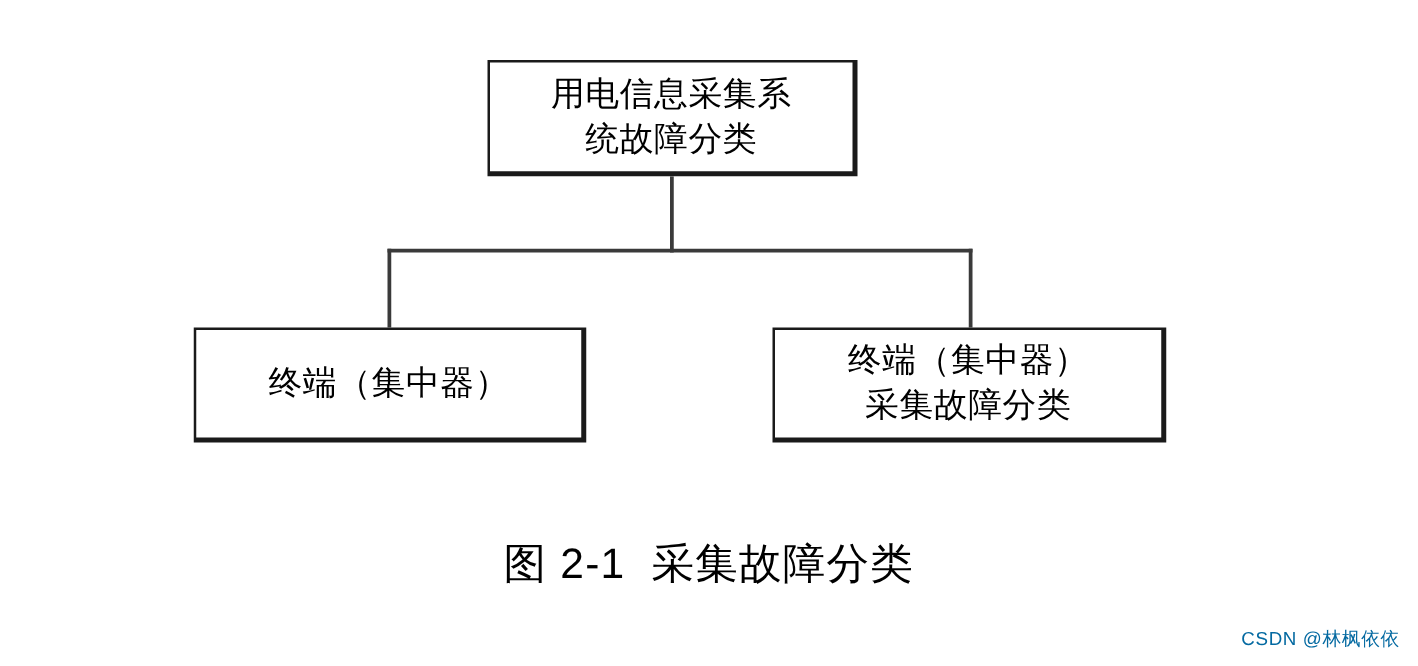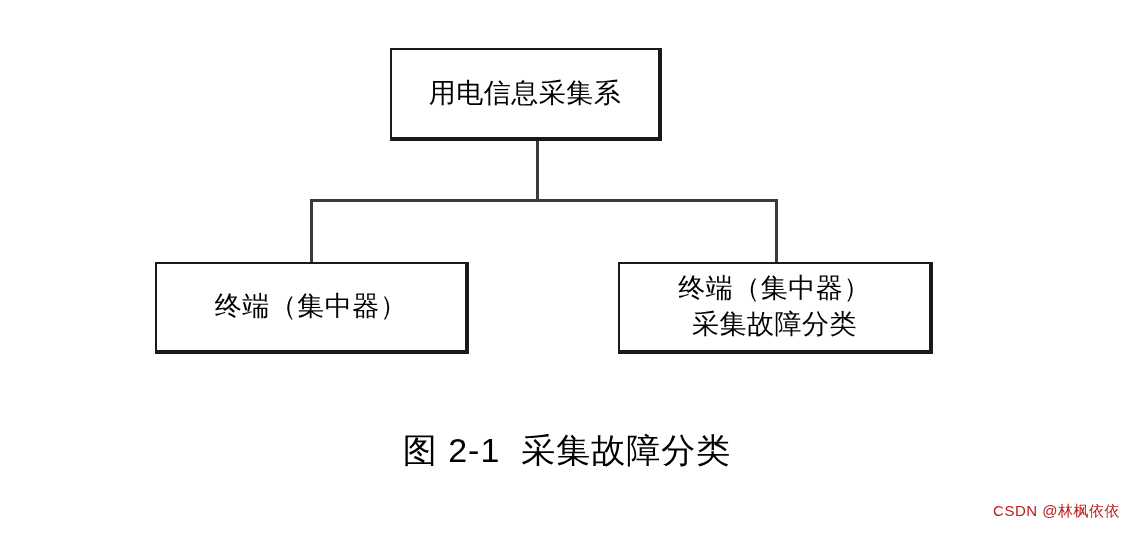--- a/index.html
+++ b/index.html
@@ -37,21 +37,21 @@
     white-space: nowrap;
   }
   .node .line {
     display: block;
     text-align: center;
   }
 
   #node-root {
     left: 390px;
     top: 48px;
-    width: 272px;
+    width: 296px;
     height: 93px;
   }
   #node-offline {
     left: 155px;
     top: 262px;
     width: 314px;
     height: 92px;
   }
   #node-nodata {
     left: 618px;
@@ -101,38 +101,39 @@
     letter-spacing: 1px;
     white-space: pre;
   }
 
   
   #watermark {
     position: absolute;
     right: 14px;
     bottom: 12px;
     font-size: 15px;
-    color: #b91c1c;
+    color: #0369a1;
     letter-spacing: 0.5px;
     white-space: nowrap;
     user-select: none;
   }
 </style>
 </head>
 <body>
 
 <div id="canvas">
 
   <div class="conn v" id="conn-stem"></div>
   <div class="conn h" id="conn-bus"></div>
   <div class="conn v" id="conn-drop-left"></div>
   <div class="conn v" id="conn-drop-right"></div>
 
   <div class="node" id="node-root">
     <span class="line">用电信息采集系</span>
+    <span class="line">统故障分类</span>
   </div>
 
   <div class="node" id="node-offline">
     <span class="line">终端（集中器）</span>
   </div>
 
   <div class="node" id="node-nodata">
     <span class="line">终端（集中器）</span>
     <span class="line">采集故障分类</span>
   </div>

